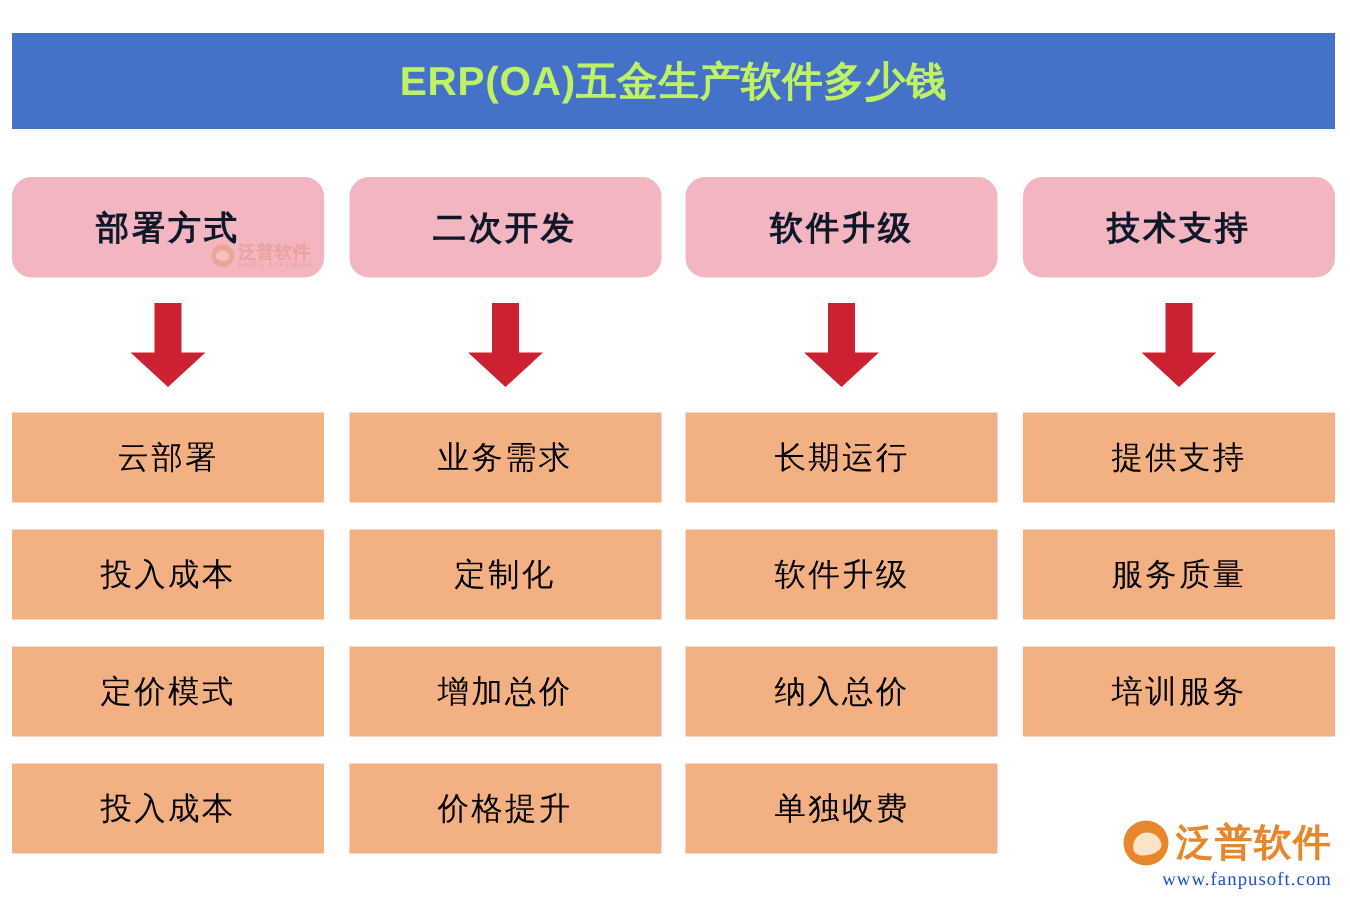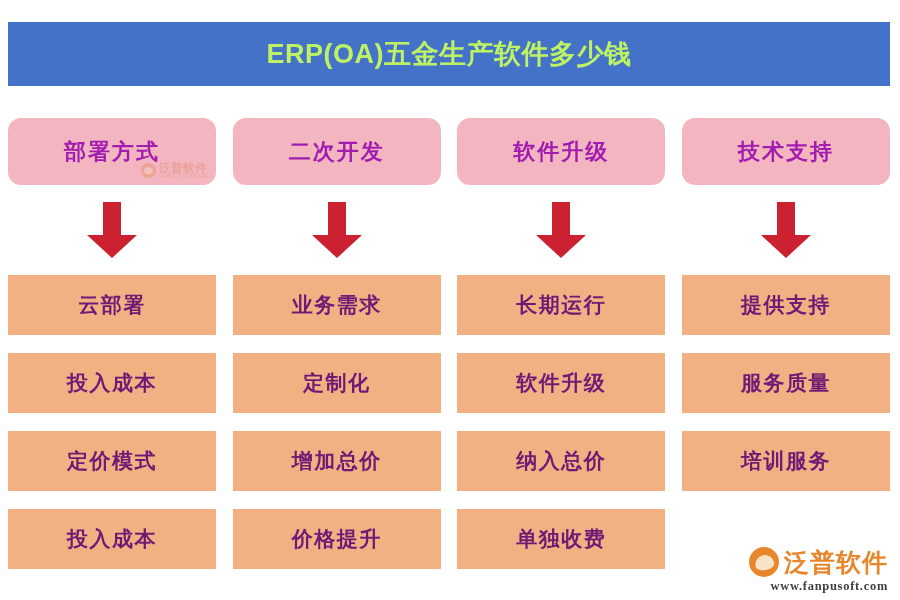--- a/index.html
+++ b/index.html
@@ -63,21 +63,21 @@
     position: relative;
     height: 67px;
     background: #F3B6C0;
     border-radius: 13px;
     display: flex;
     align-items: center;
     justify-content: center;
     overflow: hidden;
   }
   .pink-label {
-    color: #a21caf;
+    color: #0f172a;
     font-size: 22px;
     font-weight: bold;
     letter-spacing: 2px;
     white-space: nowrap;
   }
 
   
   .inline-watermark {
     position: absolute;
     right: 7px;
@@ -143,23 +143,23 @@
     background: #F3B183;
     display: flex;
     align-items: center;
     justify-content: center;
     margin-bottom: 18px;
   }
   .orange-box:last-child {
     margin-bottom: 0;
   }
   .orange-label {
-    color: #701a75;
+    color: #000000;
     font-size: 21px;
-    font-weight: bold;
+    font-weight: normal;
     letter-spacing: 1.5px;
     white-space: nowrap;
   }
 
   
   .brand-logo {
     position: absolute;
     right: 12px;
     bottom: 6px;
     display: flex;
@@ -194,25 +194,24 @@
   }
   .brand-cn {
     font-size: 25px;
     font-weight: bold;
     color: #E8862B;
     letter-spacing: 1px;
     line-height: 1;
   }
   .brand-url {
     font-size: 12.5px;
-    color: #404040;
+    color: #1d4ed8;
     letter-spacing: 0.7px;
     margin-top: 2px;
     font-family: "Liberation Serif", "DejaVu Serif", serif;
-    font-weight: bold;
   }
 </style>
 </head>
 <body>
 
 <div class="canvas">
 
   <div class="header-bar">
     <div class="header-title">ERP(OA)五金生产软件多少钱</div>
   </div>

